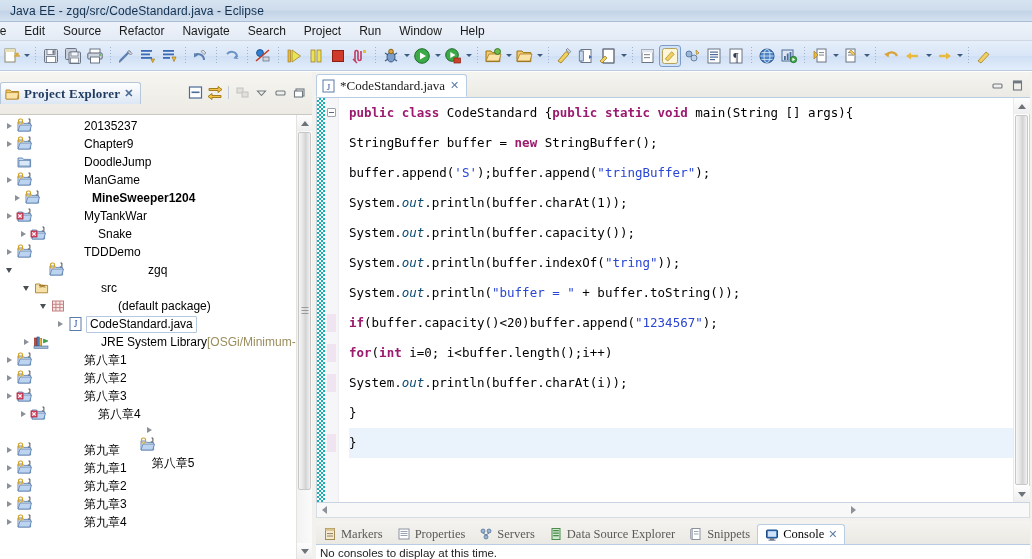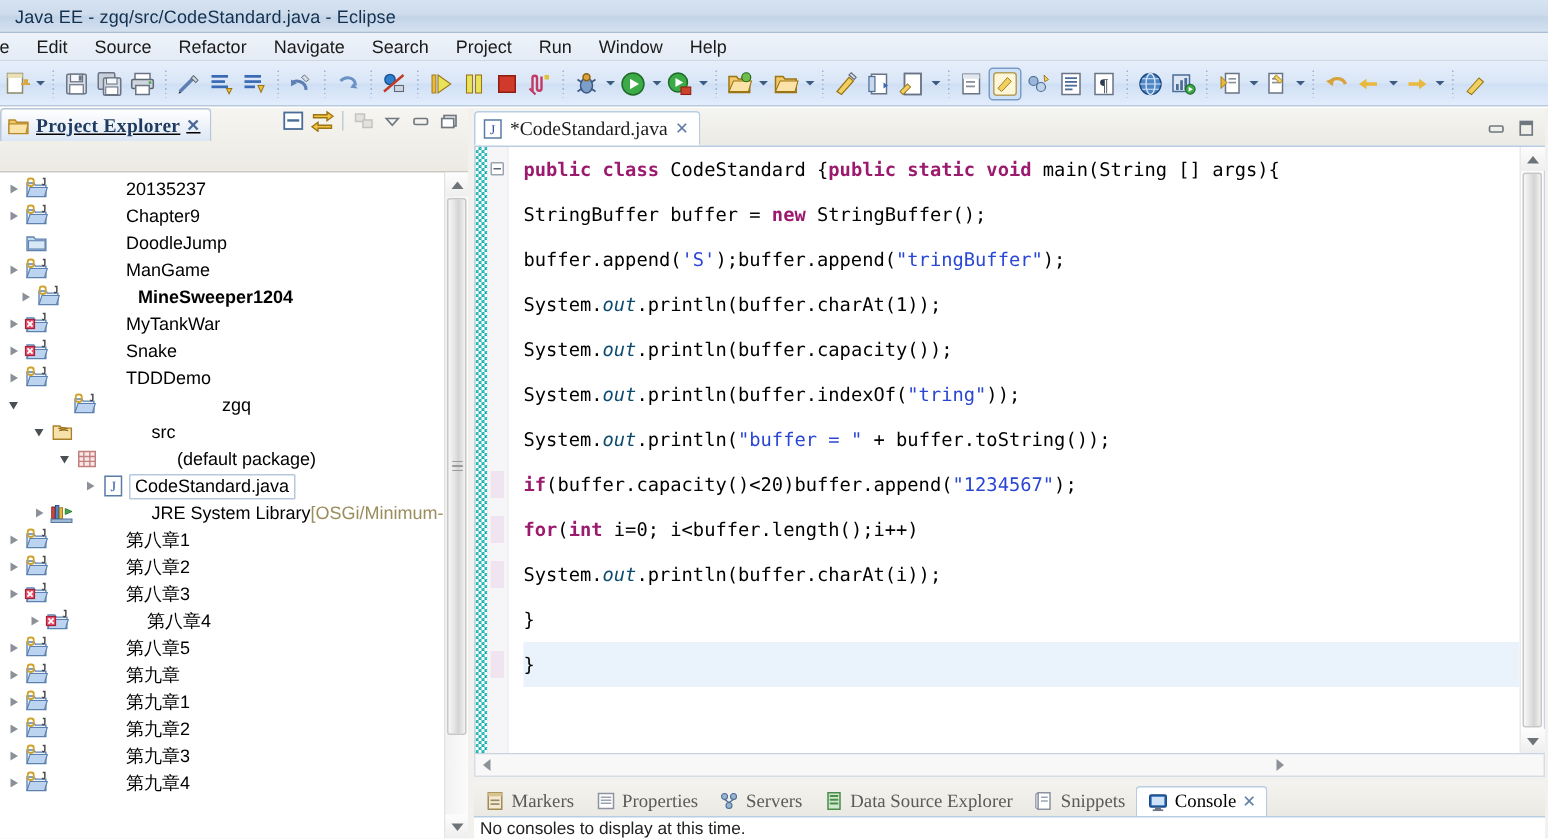--- a/index.html
+++ b/index.html
@@ -55,22 +55,22 @@
   .tb-arrow:after { content:""; border-left:3px solid transparent; border-right:3px solid transparent;
       border-top:3px solid #3d5a80; }
 
   
   .main { position:absolute; left:0; top:72px; right:0; bottom:0; display:flex;
       background:#f2f1ed; }
 
   
   .explorer { width:312px; flex:0 0 312px; display:flex; flex-direction:column;
       background:#f5f4f0; position:relative; }
-  .view-tabbar { height:42px; display:flex; align-items:flex-start; position:relative;
-      background:linear-gradient(to bottom,#f6f5f1,#eceae3);text-decoration:underline; }
+  .view-tabbar { height:42px; display:flex; align-items:center; position:relative;
+      background:linear-gradient(to bottom,#f6f5f1,#eceae3); }
   .view-tab {
       height:22px; display:flex; align-items:center; gap:4px; padding:0 6px 0 4px;
       background: linear-gradient(to bottom,#ffffff 0%,#f2f5fa 40%,#dce7f5 100%);
       border:1px solid #b7c7da; border-bottom:none;
       border-radius:3px 3px 0 0;
       font-family:"Liberation Serif", serif;
       font-size:13px; font-weight:bold; color:#1f3a5f; letter-spacing:.2px;
   }
   .view-tab .close { font-size:11px; color:#4a6c97; font-family:"Liberation Sans",sans-serif; }
   .view-tools { margin-left:auto; display:flex; align-items:center; gap:2px; padding:0 4px 2px 0; }
@@ -592,21 +592,21 @@
                 <svg width="17" height="16" viewBox="0 0 17 16">
                   <path d="M2 4 h4.5 l1.1 1.4 h7 v7.6 h-12.6 z" fill="#eaf0f8" stroke="#5d82b0" stroke-width=".9"></path>
                   <path d="M4 7 h11.5 l-1.8 6 h-11.7 z" fill="#bcd4ef" stroke="#5d82b0" stroke-width=".8"></path>
                   <rect x="1" y="5" width="6" height="6" fill="#e8536b" stroke="#a8203a" stroke-width=".8"></rect>
                   <path d="M2.3 6.3 L5.7 9.7 M5.7 6.3 L2.3 9.7" stroke="#fff" stroke-width="1.2"></path>
                   <path d="M12.5 1 l1.4 0 l0 3.2 c0 1.2 -1.6 1.2 -1.6 0.3" stroke="#4a4a4a" stroke-width="1" fill="none"></path>
                 </svg>
               </span>
               <span class="tlabel">MyTankWar</span>
             </div>
-            <div class="trow" style="padding-left: 2px;">
+            <div class="trow" style="padding-left: 16px;">
               <span class="twist closed"></span>
               <span class="tico">
                 <svg width="17" height="16" viewBox="0 0 17 16">
                   <path d="M2 4 h4.5 l1.1 1.4 h7 v7.6 h-12.6 z" fill="#eaf0f8" stroke="#5d82b0" stroke-width=".9"></path>
                   <path d="M4 7 h11.5 l-1.8 6 h-11.7 z" fill="#bcd4ef" stroke="#5d82b0" stroke-width=".8"></path>
                   <rect x="1" y="5" width="6" height="6" fill="#e8536b" stroke="#a8203a" stroke-width=".8"></rect>
                   <path d="M2.3 6.3 L5.7 9.7 M5.7 6.3 L2.3 9.7" stroke="#fff" stroke-width="1.2"></path>
                   <path d="M12.5 1 l1.4 0 l0 3.2 c0 1.2 -1.6 1.2 -1.6 0.3" stroke="#4a4a4a" stroke-width="1" fill="none"></path>
                 </svg>
               </span>
@@ -724,21 +724,21 @@
                 <svg width="17" height="16" viewBox="0 0 17 16">
                   <path d="M2 4 h4.5 l1.1 1.4 h7 v7.6 h-12.6 z" fill="#eaf0f8" stroke="#5d82b0" stroke-width=".9"></path>
                   <path d="M4 7 h11.5 l-1.8 6 h-11.7 z" fill="#bcd4ef" stroke="#5d82b0" stroke-width=".8"></path>
                   <rect x="1" y="5" width="6" height="6" fill="#e8536b" stroke="#a8203a" stroke-width=".8"></rect>
                   <path d="M2.3 6.3 L5.7 9.7 M5.7 6.3 L2.3 9.7" stroke="#fff" stroke-width="1.2"></path>
                   <path d="M12.5 1 l1.4 0 l0 3.2 c0 1.2 -1.6 1.2 -1.6 0.3" stroke="#4a4a4a" stroke-width="1" fill="none"></path>
                 </svg>
               </span>
               <span class="tlabel">第八章4</span>
             </div>
-            <div class="trow" style="padding-left: 2px;">
+            <div class="trow" style="padding-left: 2px; flex-direction: column;">
               <span class="twist closed"></span>
               <span class="tico">
                 <svg width="17" height="16" viewBox="0 0 17 16">
                   <path d="M2 4 h4.5 l1.1 1.4 h7 v7.6 h-12.6 z" fill="#eaf0f8" stroke="#5d82b0" stroke-width=".9"></path>
                   <path d="M4 7 h11.5 l-1.8 6 h-11.7 z" fill="#bcd4ef" stroke="#5d82b0" stroke-width=".8"></path>
                   <rect x="2.5" y="1" width="4" height="5" rx="1.6" fill="none" stroke="#d0a22a" stroke-width="1.2"></rect>
                   <path d="M12.5 1 l1.4 0 l0 3.2 c0 1.2 -1.6 1.2 -1.6 0.3" stroke="#4a4a4a" stroke-width="1" fill="none"></path>
                 </svg>
               </span>
               <span class="tlabel">第八章5</span>

